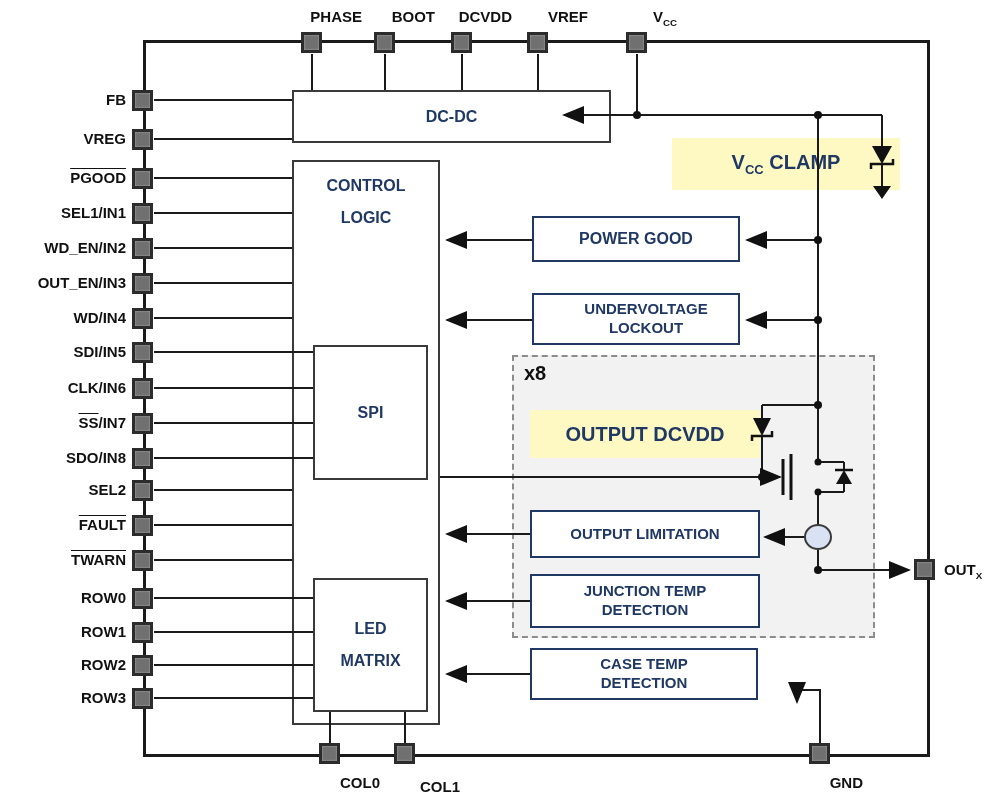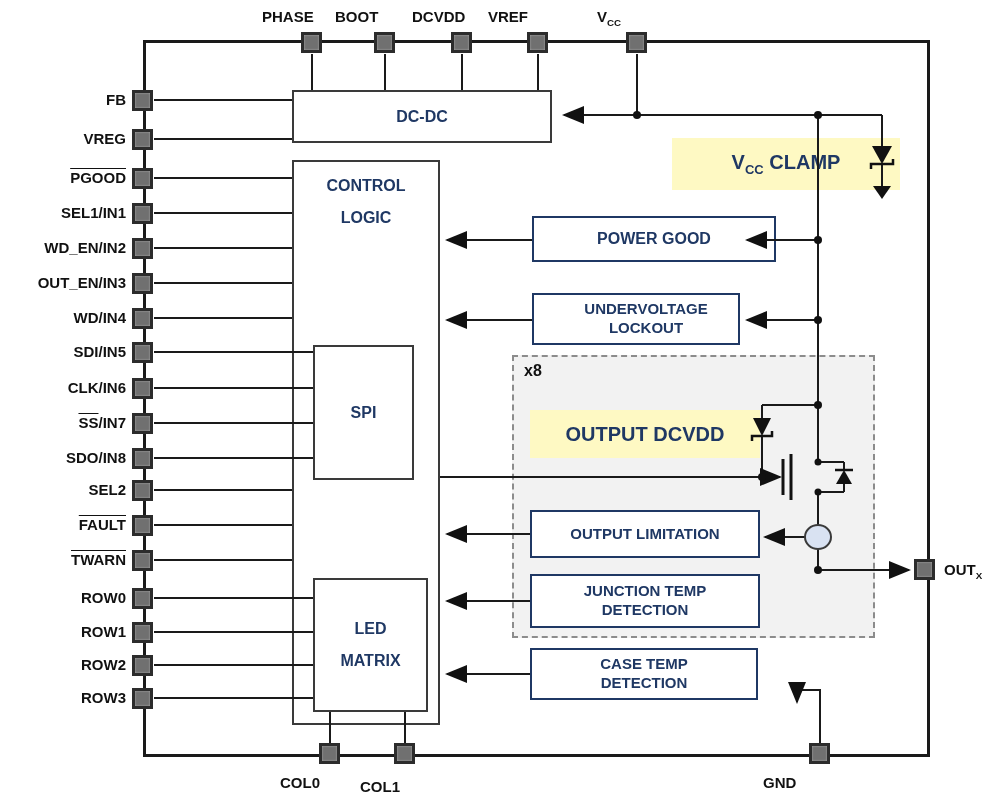--- a/index.html
+++ b/index.html
@@ -1,69 +1,69 @@
 <!DOCTYPE html>
 <html><head>
 <meta charset="utf-8">
 <style>
   * { box-sizing: border-box; margin: 0; padding: 0; }
   body { background: #ffffff; font-family: "Liberation Sans", sans-serif; }
   #stage { position: relative; width: 1000px; height: 806px; background: #fff; color: #111; font-weight: bold; overflow: hidden; }
   .outer { position: absolute; border: 3px solid #1a1a1a; background: transparent; }
   .pin { position: absolute; width: 21px; height: 21px; background: #707070; border: 3px solid #2c2c2c; box-shadow: inset 0 0 2px rgba(255,255,255,.5); }
   .lab { position: absolute; font-size: 15px; font-weight: 700; white-space: nowrap; color: #111; }
-  .tc { text-align: left; }
+  .tc { text-align: right; }
   .tr { text-align: right; }
   .ovl { text-decoration: overline; }
   sub { font-size: 0.65em; }
   .blk { position: absolute; border: 2px solid #3a3a3a; background: #fff; display: flex; flex-direction: column;
          align-items: center; justify-content: center; color: #1F3864; font-size: 15px; font-weight: 700;
          text-align: center; line-height: 1.25; }
   .blk.navy { border-color: #1F3864; }
   .bar { position: absolute; background: #fef9c3; display: flex; align-items: center; justify-content: center;
          color: #1F3864; font-size: 20px; font-weight: 700; }
   .dashedbox { position: absolute; background: #F2F2F2; border: 2px dashed #8c8c8c; }
   .wires { position: absolute; left: 0; top: 0; pointer-events: none; }
 </style>
 </head>
 <body>
 
 <div id="stage">
 
   <div class="outer" style="left:143px; top:40px; width:787px; height:717px;"></div>
 
   <div class="dashedbox" style="left:512px; top:355px; width:363px; height:283px;"></div>
-  <div class="lab" style="left:524px; top:362px; font-size:16px;text-align:center;">x8</div>
+  <div class="lab" style="left:524px; top:362px; font-size:20px;text-align:center;">x8</div>
 
   <div class="bar" style="left:672px; top:138px; width:228px; height:52px;">
     <span><span>V</span><sub>CC</sub><span> CLAMP</span></span>
   </div>
   <div class="bar" style="left:530px; top:410px; width:230px; height:48px;">
     <span>OUTPUT DCVDD</span>
   </div>
 
-  <div class="blk" style="left:292px; top:90px; width:260px; height:53px; font-size:16px;">
+  <div class="blk" style="left:292px; top:90px; width:319px; height:53px; font-size:16px;">
     <span>DC-DC</span>
   </div>
 
   <div class="blk" style="left:292px; top:160px; width:148px; height:565px; justify-content:flex-start; padding-top:14px; font-size:16px;">
     <div>CONTROL</div>
     <div style="margin-top:12px;">LOGIC</div>
   </div>
 
-  <div class="blk" style="left:313px; top:345px; width:101px; height:135px; font-size:16px;">
+  <div class="blk" style="left:313px; top:345px; width:115px; height:135px; font-size:16px;">
     <span>SPI</span>
   </div>
 
   <div class="blk" style="left:313px; top:578px; width:115px; height:134px; font-size:16px;">
     <div>LED</div>
     <div style="margin-top:12px;">MATRIX</div>
   </div>
 
-  <div class="blk navy" style="left:532px; top:216px; width:244px; height:46px; font-size:16px;">
+  <div class="blk navy" style="left:532px; top:216px; width:208px; height:46px; font-size:16px;">
     <span>POWER GOOD</span>
   </div>
 
   <div class="blk navy" style="left:532px; top:293px; width:208px; height:52px;padding-left:20px;">
     <div>UNDERVOLTAGE</div>
     <div>LOCKOUT</div>
   </div>
 
   <div class="blk navy" style="left:530px; top:510px; width:230px; height:48px;">
     <span>OUTPUT LIMITATION</span>

